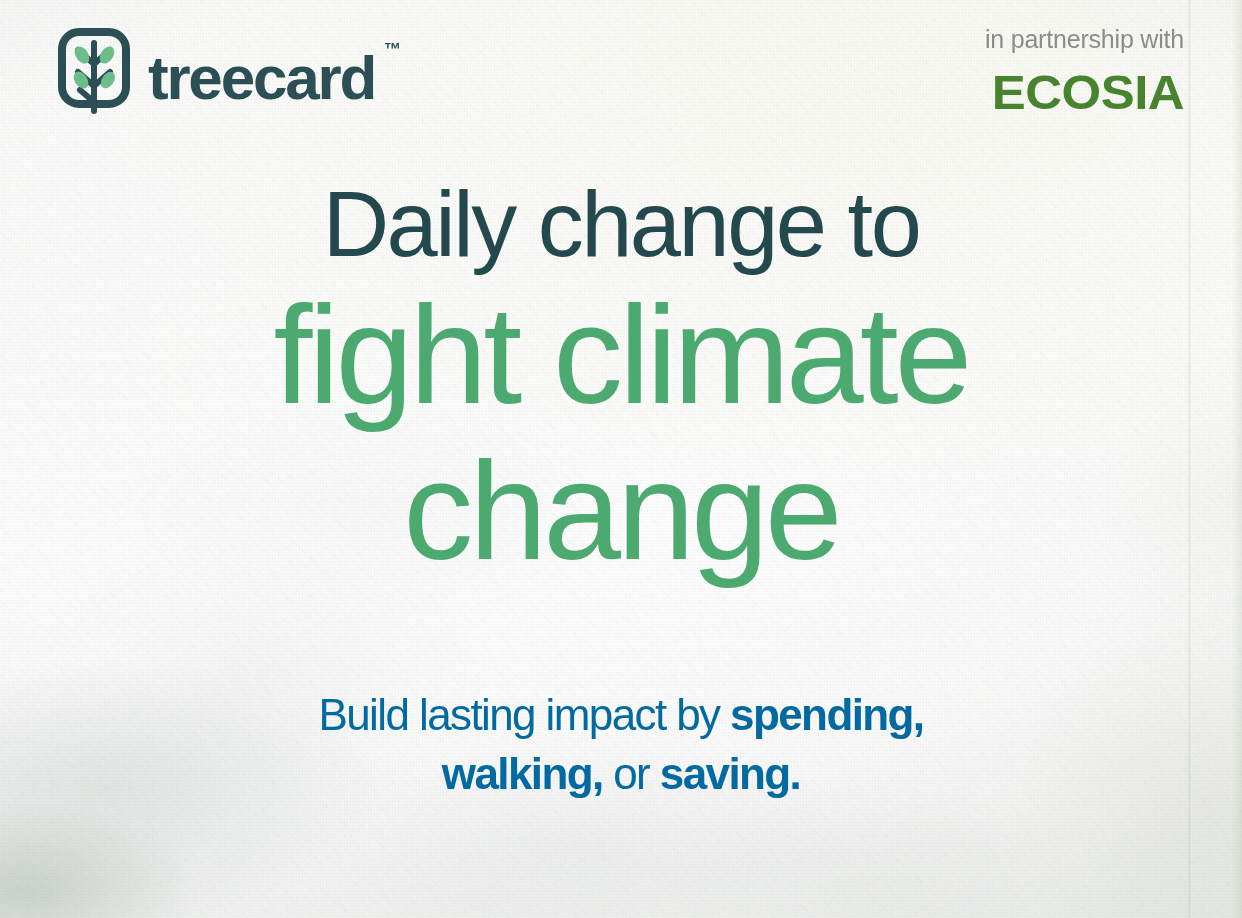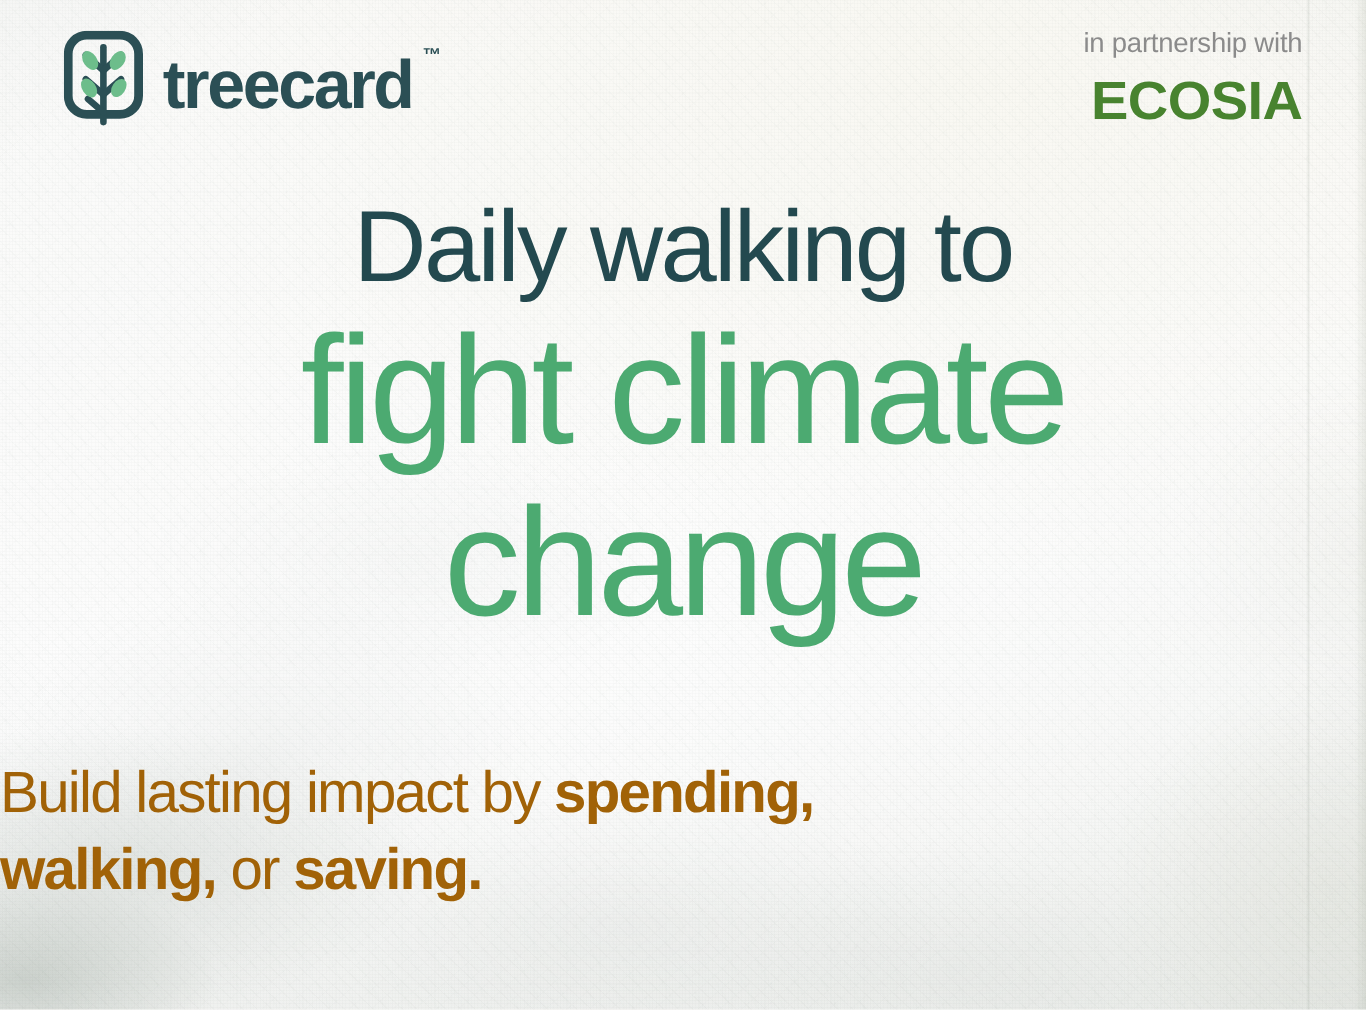--- a/index.html
+++ b/index.html
@@ -155,23 +155,24 @@
     color:#4caa71;
     letter-spacing:-4px;
     line-height:1.12;
   }
   .headline-accent .accent-row { display:block; }
 
   
   .subtitle {
     position:absolute;
     left:0; right:0; top:686px;
-    font-size:53px;
-    font-weight:400;
-    color:#a16207;
+    text-align:center;
+    font-size:44px;
+    font-weight:400;
+    color:#0369a1;
     letter-spacing:-1.6px;
     line-height:1.33;
   }
   .subtitle .sub-row { display:block; }
   .subtitle .em { font-weight:700; }
 </style>
 </head>
 <body>
 
 <div class="poster">
@@ -205,21 +206,21 @@
         <span class="brand-tm">™</span>
       </div>
     </div>
 
     <div class="partnership">
       <div class="partnership-label">in partnership with</div>
       <div class="ecosia-wordmark">ECOSIA</div>
     </div>
 
     <div class="headline-block">
-      <div class="headline-line-1">Daily walking to</div>
+      <div class="headline-line-1">Daily change to</div>
       <div class="headline-accent">
         <span class="accent-row">fight climate</span>
         <span class="accent-row">change</span>
       </div>
     </div>
 
     <div class="subtitle">
       <span class="sub-row">
         <span>Build lasting impact by </span><span class="em">spending,</span>
       </span>

